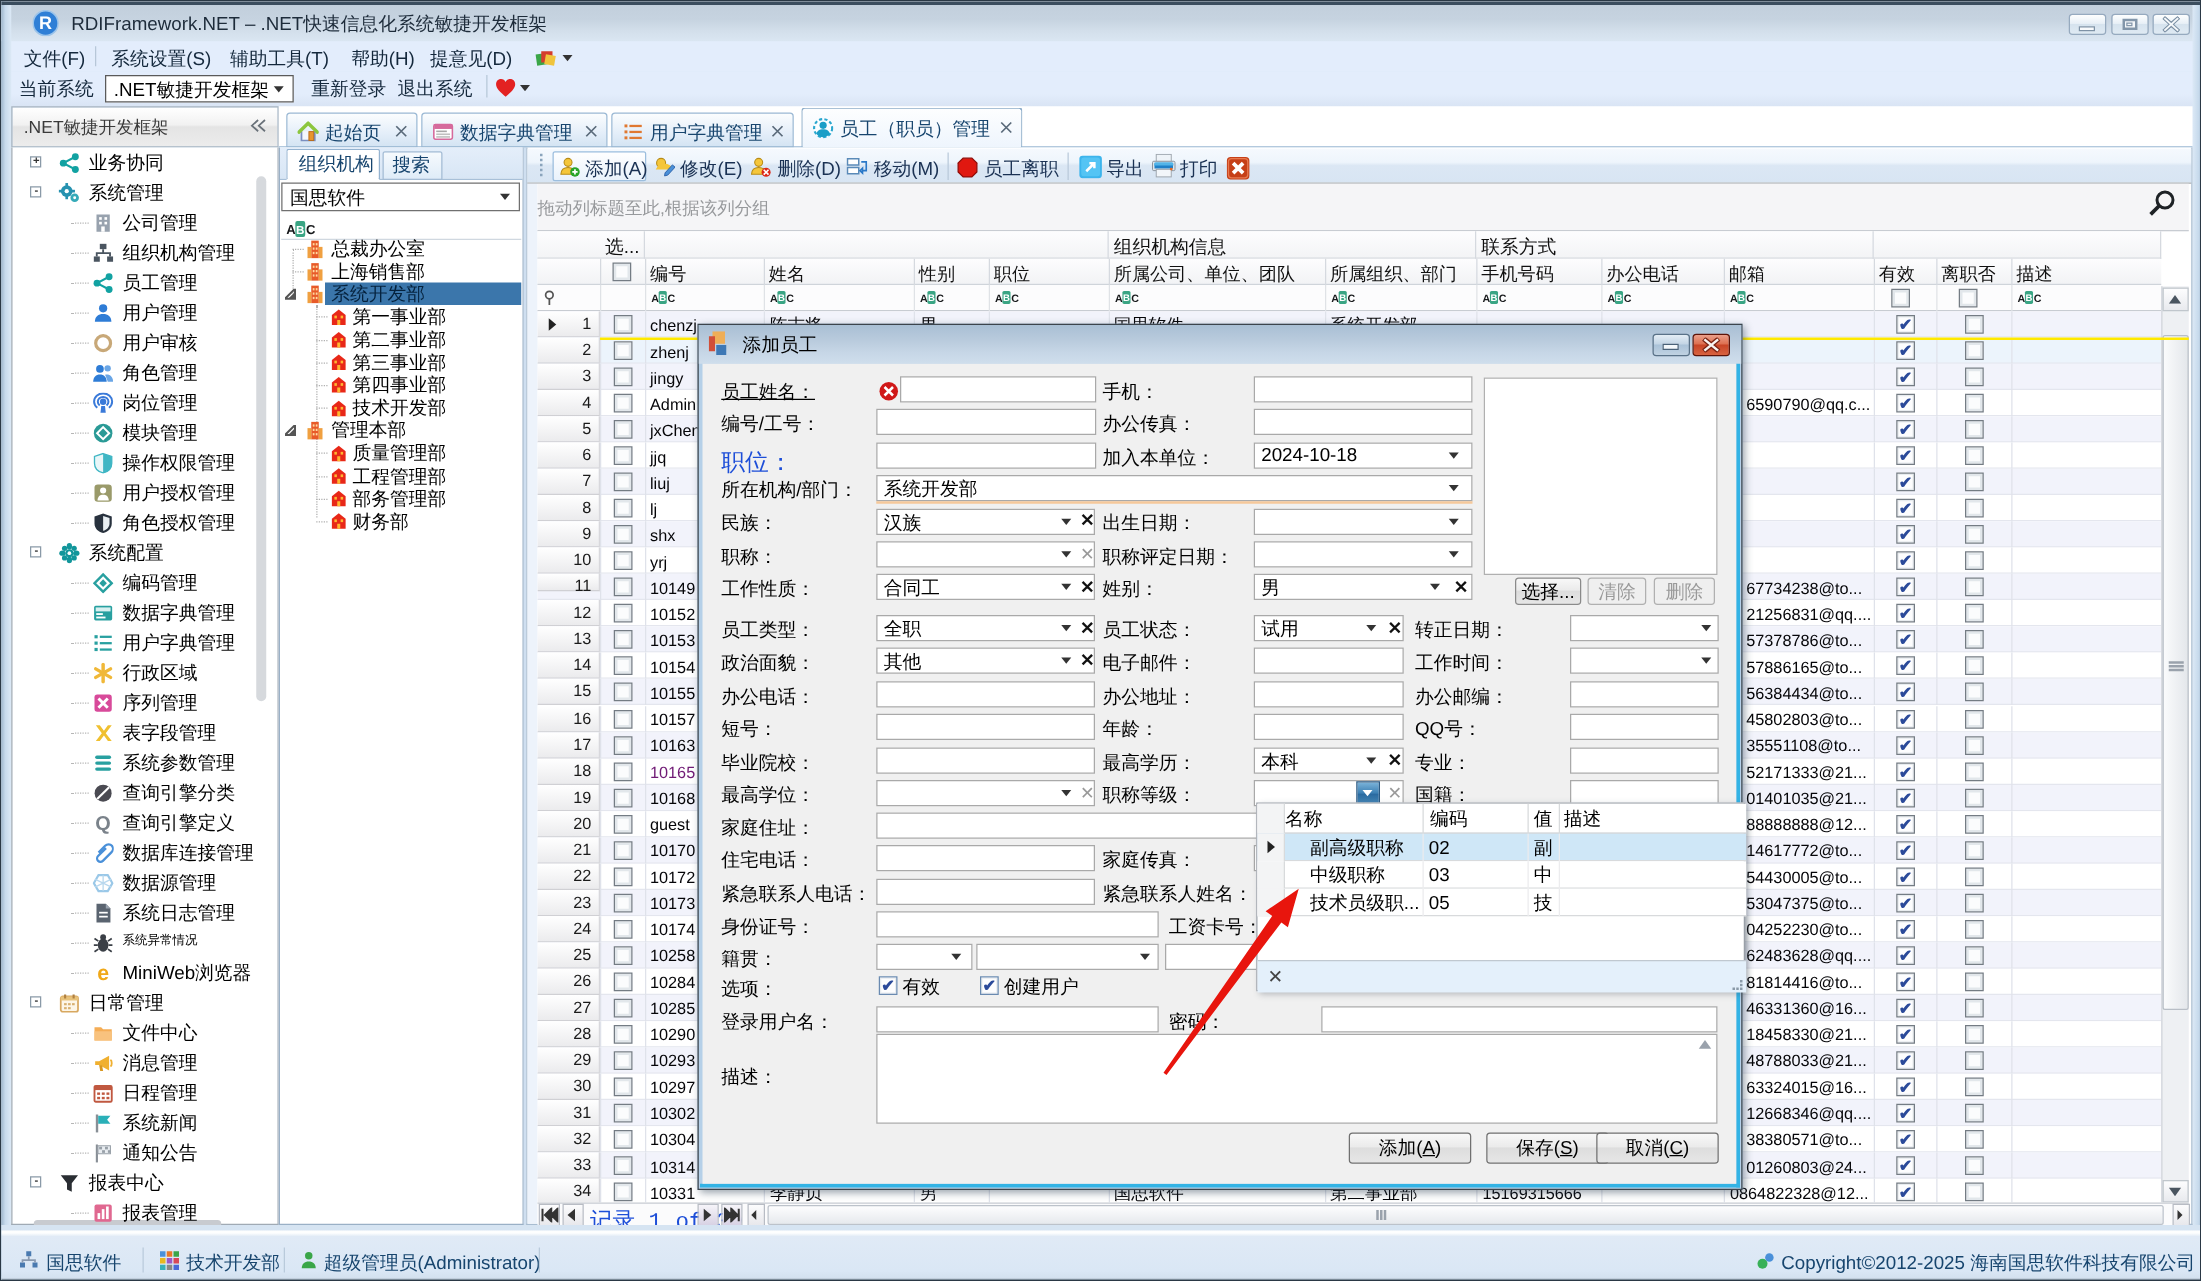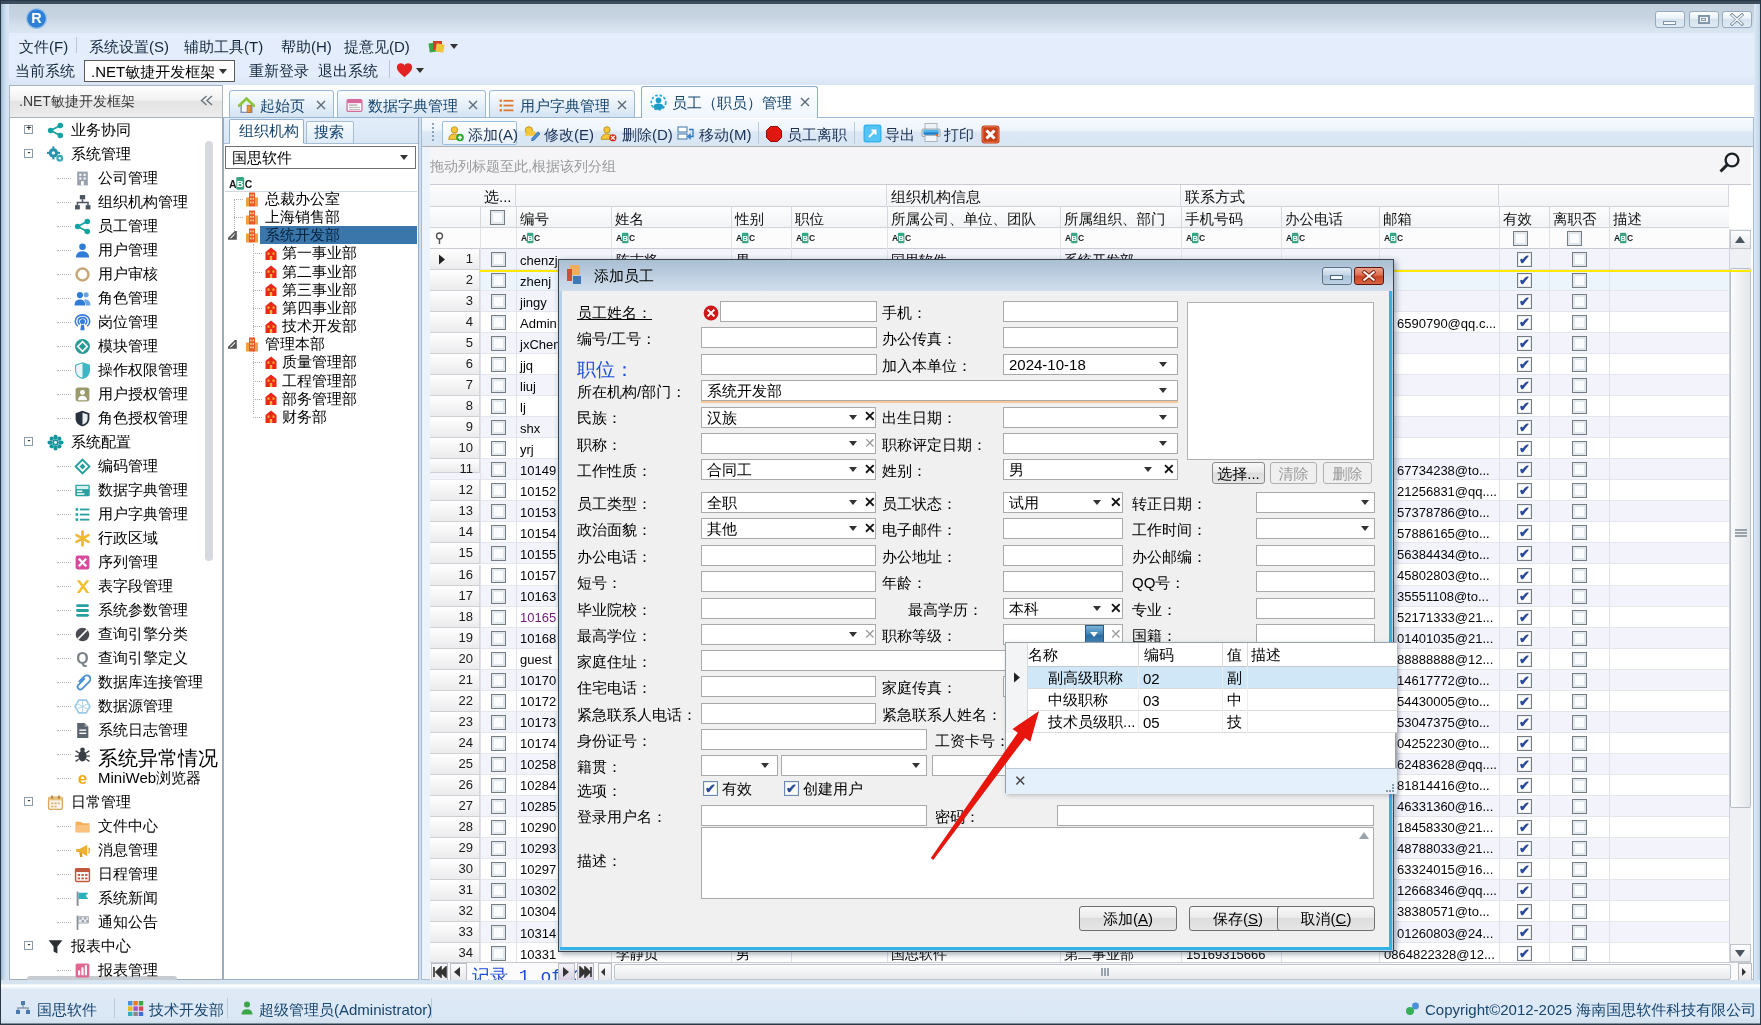--- a/index.html
+++ b/index.html
@@ -15,20 +15,21 @@
 <div class="ab" style="left:0px;top:0px;width:1761px;height:32px;background:linear-gradient(180deg,#fdfdfe,#c2cfdc 8%,#c6d3e0 45%,#d3dfeb 75%,#dae6f2);"></div>
 <div class="ab" style="left:0px;top:0px;width:8px;height:1025px;background:linear-gradient(90deg,#9eb6cc,#c7daec 40%,#dce9f6);"></div>
 <div class="ab" style="left:1753px;top:0px;width:8px;height:1025px;background:linear-gradient(270deg,#9eb6cc,#c7daec 40%,#dce9f6);"></div>
 <div class="ab" style="left:0px;top:1020px;width:1761px;height:5px;background:linear-gradient(180deg,#c7daec,#9eb6cc);"></div>
 <div class="ab" style="left:0px;top:0px;width:1761px;height:3px;background:#3b4d5e;"></div>
 <svg class="ab" style="left:25px;top:7px" width="21" height="21" viewBox="0 0 16 16">
       <circle cx="8" cy="8" r="7.6" fill="#2f7fd6"></circle>
       <circle cx="8" cy="8" r="7.6" fill="none" stroke="#9cc4ea" stroke-width="1"></circle>
       <text x="8" y="11.6" font-size="11" font-weight="bold" fill="#fff" text-anchor="middle" font-family="Liberation Sans">R</text>
     </svg>
+<div class="ab tx" style="left:56px;top:9px;font-size:15px;color:#1d2b3a;">RDIFramework.NET – .NET快速信息化系统敏捷开发框架</div>
 <div class="ab" style="left:1654px;top:10px;width:30px;height:17px;background:linear-gradient(180deg,#fdfefe,#e8f0f7 45%,#d6e3ee 50%,#dfeaf3);border:1px solid #96aabf;border-radius:3px;"></div>
 <div class="ab" style="left:1688px;top:10px;width:30px;height:17px;background:linear-gradient(180deg,#fdfefe,#e8f0f7 45%,#d6e3ee 50%,#dfeaf3);border:1px solid #96aabf;border-radius:3px;"></div>
 <div class="ab" style="left:1721px;top:10px;width:30px;height:17px;background:linear-gradient(180deg,#fdfefe,#e8f0f7 45%,#d6e3ee 50%,#dfeaf3);border:1px solid #96aabf;border-radius:3px;"></div>
 <div class="ab" style="left:1662px;top:20px;width:13px;height:4px;background:#f8fafc;border:1px solid #7e92a6;"></div>
 <div class="ab" style="left:1697px;top:14px;width:12px;height:9px;background:#f4f7fa;border:2px solid #8296aa;"></div>
 <div class="ab" style="left:1700px;top:17px;width:5px;height:3px;background:#f4f7fa;border:1px solid #8296aa;"></div>
 <svg class="ab" style="left:1727px;top:12px" width="18" height="13" viewBox="0 0 16 13">
       <path d="M2 1 L8 6 L14 1 M2 12 L8 7 L14 12" stroke="#6a7e92" stroke-width="2.6" fill="none"></path>
       <path d="M2 1 L14 12 M14 1 L2 12" stroke="#7e92a6" stroke-width="3" fill="none"></path>
       <path d="M2.5 1.5 L13.5 11.5 M13.5 1.5 L2.5 11.5" stroke="#f6f9fb" stroke-width="1.6" fill="none"></path>
@@ -275,21 +276,21 @@
     </svg>
 <div class="ab tx" style="left:97px;top:720.0px;font-size:15px;color:#000;">系统日志管理</div>
 <div class="ab" style="left:56px;top:753px;width:14px;height:1px;border-top:1px dotted #b6b6b6;"></div>
 <svg class="ab" style="left:73px;top:745.0px" width="17" height="17" viewBox="0 0 16 16">
       <ellipse cx="8" cy="9.5" rx="4" ry="5" fill="#3a3f46"></ellipse>
       <circle cx="8" cy="3.6" r="2.2" fill="#3a3f46"></circle>
       <g stroke="#3a3f46" stroke-width="1.3">
         <path d="M4.4 6.5 L1.5 4.5 M4 9.5 L1 9.5 M4.4 12.5 L1.5 14.5 M11.6 6.5 L14.5 4.5 M12 9.5 L15 9.5 M11.6 12.5 L14.5 14.5"></path>
       </g>
     </svg>
-<div class="ab tx" style="left:97px;top:744.0px;font-size:20px;color:#000;">系统异常情况</div>
+<div class="ab tx" style="left:97px;top:744.0px;font-size:10px;color:#000;">系统异常情况</div>
 <div class="ab" style="left:56px;top:777px;width:14px;height:1px;border-top:1px dotted #b6b6b6;"></div>
 <svg class="ab" style="left:73px;top:769.0px" width="17" height="17" viewBox="0 0 16 16">
       <text x="8" y="13.4" font-size="16" font-weight="bold" fill="#f0a818" text-anchor="middle">e</text>
     </svg>
 <div class="ab tx" style="left:97px;top:768.0px;font-size:15px;color:#000;">MiniWeb浏览器</div>
 <div class="ab" style="left:23px;top:796.0px;width:9px;height:9px;background:#fff;border:1px solid #8a9aa8;"></div>
 <div class="ab tx" style="left:24.5px;top:794.0px;font-size:9px;color:#333;font-weight:bold;width:7px;text-align:center;">-</div>
 <svg class="ab" style="left:46px;top:793.0px" width="17" height="17" viewBox="0 0 16 16">
       <rect x="1.5" y="3" width="13" height="11.5" rx="1.5" fill="#fdf6e8" stroke="#d8a860" stroke-width="1.3"></rect>
       <rect x="1.5" y="3" width="13" height="3" fill="#e8c27a"></rect>
@@ -1713,21 +1714,21 @@
 <div class="ab tx" style="left:574px;top:289px;font-size:15px;color:#000;">办公邮编：</div>
 <div class="ab" style="left:698px;top:286px;width:119px;height:21px;background:#fff;border:1px solid #a9a9a9;"></div>
 <div class="ab tx" style="left:19px;top:315px;font-size:15px;color:#000;">短号：</div>
 <div class="ab" style="left:143px;top:312px;width:175px;height:21px;background:#fff;border:1px solid #a9a9a9;"></div>
 <div class="ab tx" style="left:324px;top:315px;font-size:15px;color:#000;">年龄：</div>
 <div class="ab" style="left:445px;top:312px;width:120px;height:21px;background:#fff;border:1px solid #a9a9a9;"></div>
 <div class="ab tx" style="left:574px;top:315px;font-size:15px;color:#000;">QQ号：</div>
 <div class="ab" style="left:698px;top:312px;width:119px;height:21px;background:#fff;border:1px solid #a9a9a9;"></div>
 <div class="ab tx" style="left:19px;top:342px;font-size:15px;color:#000;">毕业院校：</div>
 <div class="ab" style="left:143px;top:339px;width:175px;height:21px;background:#fff;border:1px solid #a9a9a9;"></div>
-<div class="ab tx" style="left:324px;top:342px;font-size:15px;color:#000;margin-left:26px;">最高学历：</div>
+<div class="ab tx" style="left:324px;top:342px;font-size:15px;color:#000;">最高学历：</div>
 <div class="ab" style="left:445px;top:339px;width:120px;height:21px;background:#fff;border:1px solid #a9a9a9;"></div>
 <div class="ab tx" style="left:451px;top:341px;font-size:15px;color:#000;">本科</div>
 <div class="da" style="left:535px;top:347px;border-top-color:#333;"></div>
 <div class="ab tx" style="left:552px;top:341px;font-size:14px;color:#111;font-weight:bold;">✕</div>
 <div class="ab tx" style="left:574px;top:342px;font-size:15px;color:#000;">专业：</div>
 <div class="ab" style="left:698px;top:339px;width:119px;height:21px;background:#fff;border:1px solid #a9a9a9;"></div>
 <div class="ab tx" style="left:19px;top:368px;font-size:15px;color:#000;">最高学位：</div>
 <div class="ab" style="left:143px;top:365px;width:175px;height:21px;background:#fff;border:1px solid #a9a9a9;"></div>
 <div class="da" style="left:291px;top:373px;border-top-color:#333;"></div>
 <div class="ab tx" style="left:306px;top:367px;font-size:14px;color:#9a9a9a;font-weight:normal;">✕</div>

